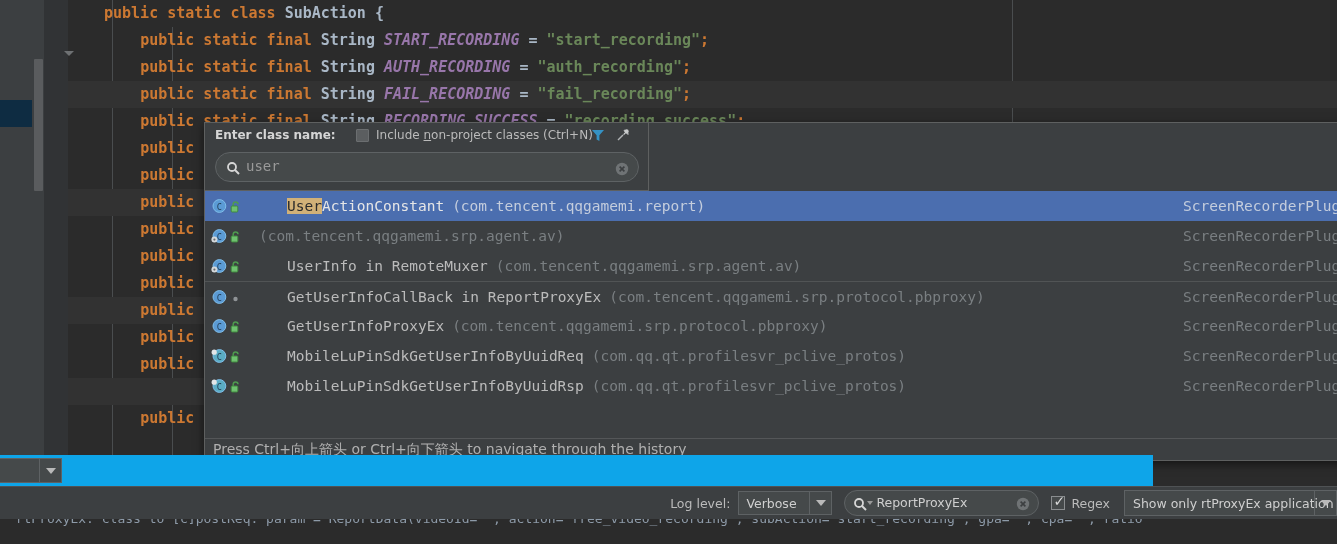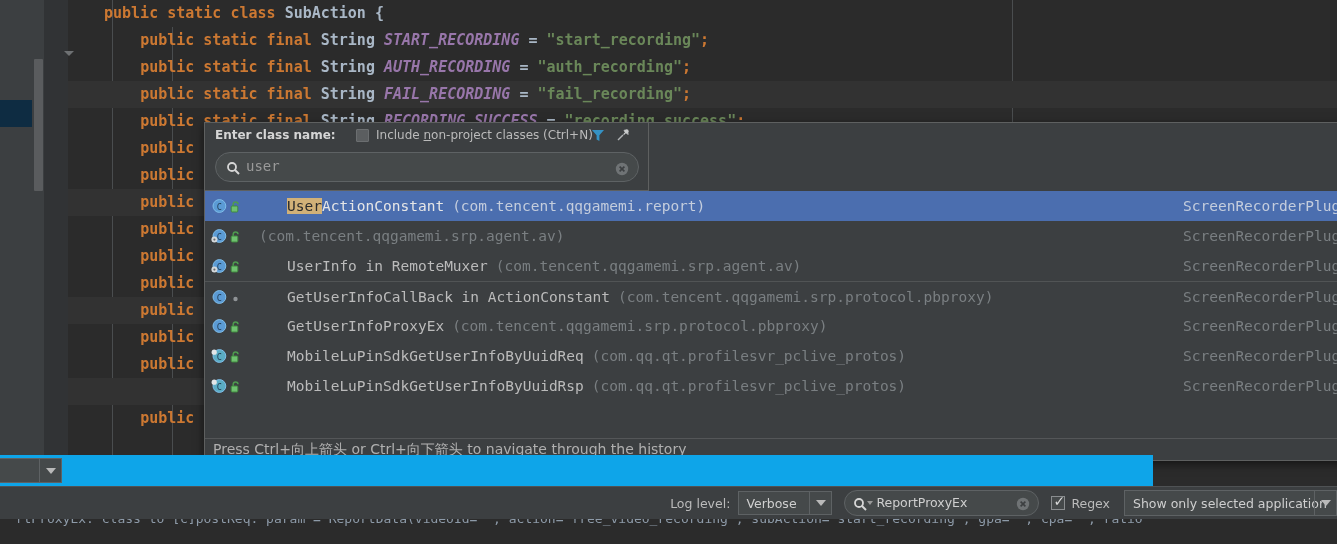--- a/index.html
+++ b/index.html
@@ -366,21 +366,21 @@
           <div class="res-icons">
             <span class="ic-class"><svg width="16" height="16" viewBox="0 0 16 16">
                 <circle cx="8.4" cy="8" r="6.4" fill="#5b9bd5" stroke="#7fbde8" stroke-width="1"></circle>
                 <text x="8.4" y="11.6" font-family="DejaVu Sans Mono, monospace" font-size="8.5" fill="#1f3b52" text-anchor="middle">C</text>
               </svg></span>
             <span class="ic-lock"><svg width="11" height="14" viewBox="0 0 11 14">
                 <circle cx="5.5" cy="8" r="2.2" fill="#8f9396"></circle>
               </svg></span>
           </div>
           <div class="res-main">
-            <span class="nm"><span>GetUserInfoCallBack</span><span class="inword"> in ActionConstant</span></span>
+            <span class="nm"><span>GetUserInfoCallBack</span><span class="inword"> in ReportProxyEx</span></span>
             <span class="pkg">(com.tencent.qqgamemi.srp.protocol.pbproxy)</span>
           </div>
           <div class="res-mod">ScreenRecorderPlugin-ScreenRecorderPlugin</div>
         </div>
         <div class="res-row">
           <div class="res-icons">
             <span class="ic-class"><svg width="16" height="16" viewBox="0 0 16 16">
                 <circle cx="8.4" cy="8" r="6.4" fill="#5b9bd5" stroke="#7fbde8" stroke-width="1"></circle>
                 <text x="8.4" y="11.6" font-family="DejaVu Sans Mono, monospace" font-size="8.5" fill="#1f3b52" text-anchor="middle">C</text>
               </svg></span>
@@ -474,21 +474,21 @@
       </div>
 
       <div class="regex-wrap">
         <div class="regex-box">
           <span class="tick">✓</span>
         </div>
         <span class="regex-label">Regex</span>
       </div>
 
       <div class="app-combo">
-        <span class="val">Show only selected application</span>
+        <span class="val">Show only rtProxyEx application</span>
         <div class="arrow-cell">
           <div class="tri-down"></div>
         </div>
       </div>
     </div>
 
     <div class="log-area">
       <div class="log-line">  rtProxyEx: class to [c]postReq. param = ReportData(videoId='', action='free_video_recording', subAction='start_recording', gpa='', cpa='', ratio</div>
     </div>
   </div>

